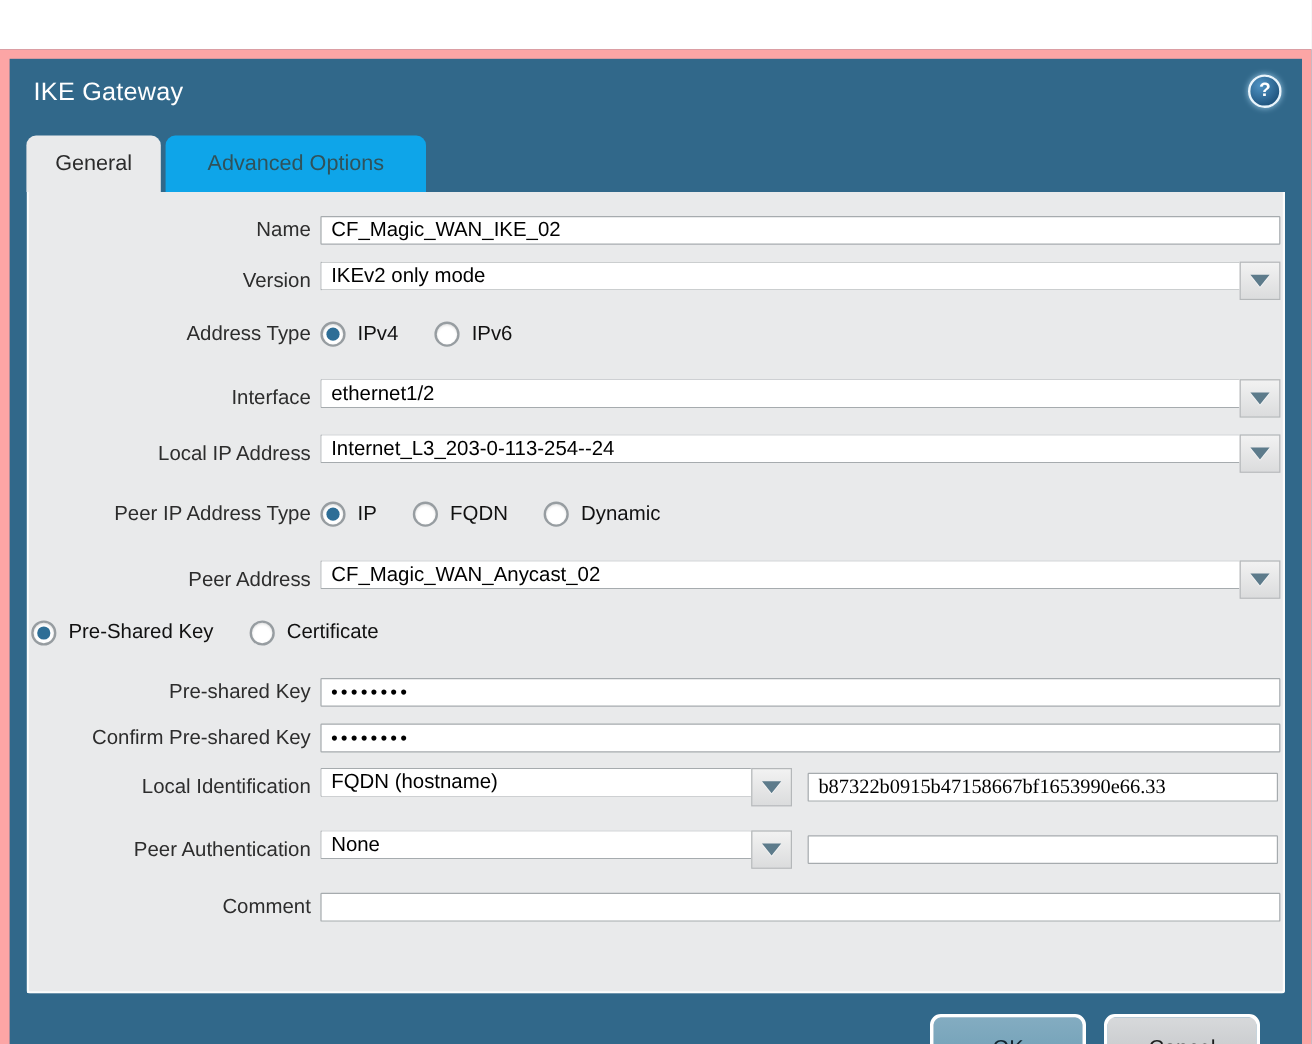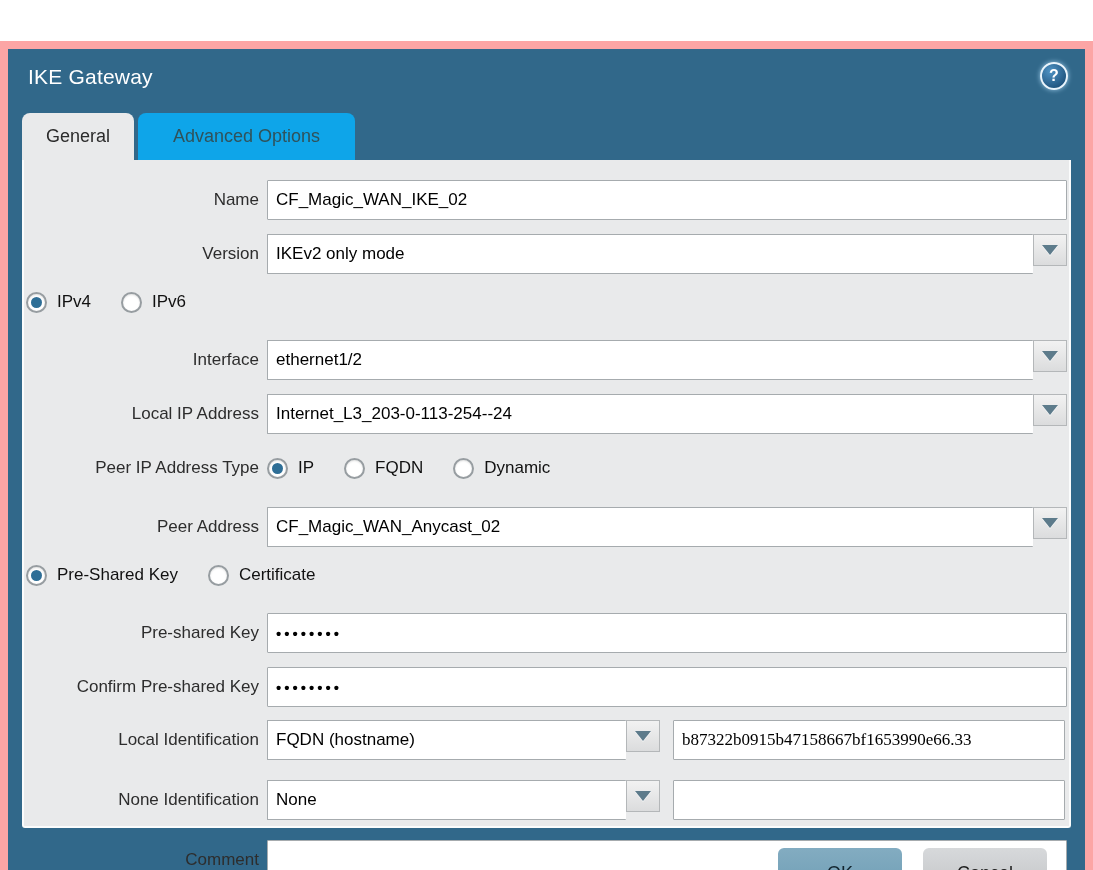--- a/index.html
+++ b/index.html
@@ -56,21 +56,21 @@
   .mb24 { margin-bottom: 24px; } .mb25 { margin-bottom: 25px; }
   .mb13 { margin-bottom: 13px; }
 
   .lbl {
     width: 241px; text-align: right; padding-right: 6px;
     color: #2d2d2d; font-size: 17px; flex: none;
   }
   .fields { display: flex; align-items: center; margin-left: 2px; }
 
   .field {
-    height: 40px; background: #ffffff;
+    height: 24px; background: #ffffff;
     border: 1px solid #a6abae; border-radius: 1px;
     font-family: "Liberation Sans", sans-serif;
     font-size: 17px; color: #000; padding: 0 8px;
     outline: none; white-space: nowrap; overflow: hidden;
   }
   .w-full { width: 800px; }
   .w-half { width: 392px; font-family: Liberation Serif, serif; }
   .pwd { font-size: 15px; font-weight: bold; letter-spacing: 3px; }
 
   .combo { display: flex; align-items: stretch; }
@@ -152,20 +152,21 @@
       <div class="lbl">Version</div>
       <div class="fields combo combo-full">
         <input class="field" value="IKEv2 only mode" style="">
         <div class="combo-btn">
           <span class="tri"></span>
         </div>
       </div>
     </div>
 
     <div class="row mb24">
+      <div class="lbl">Address Type</div>
       <div class="fields radio-group">
         <div class="radio-option">
           <span class="radio selected"></span>
           <span class="radio-label">IPv4</span>
         </div>
         <div class="radio-option">
           <span class="radio"></span>
           <span class="radio-label">IPv6</span>
         </div>
       </div>
@@ -254,21 +255,21 @@
           <div class="combo-btn">
             <span class="tri"></span>
           </div>
         </div>
         <div class="gap13"></div>
         <input class="field w-half" value="b87322b0915b47158667bf1653990e66.33" style="">
       </div>
     </div>
 
     <div class="row mb20">
-      <div class="lbl">None Identification</div>
+      <div class="lbl">Peer Authentication</div>
       <div class="fields">
         <div class="combo combo-half">
           <input class="field" value="None" style="">
           <div class="combo-btn">
             <span class="tri"></span>
           </div>
         </div>
         <div class="gap13"></div>
         <input class="field w-half" value="" style="">
       </div>

